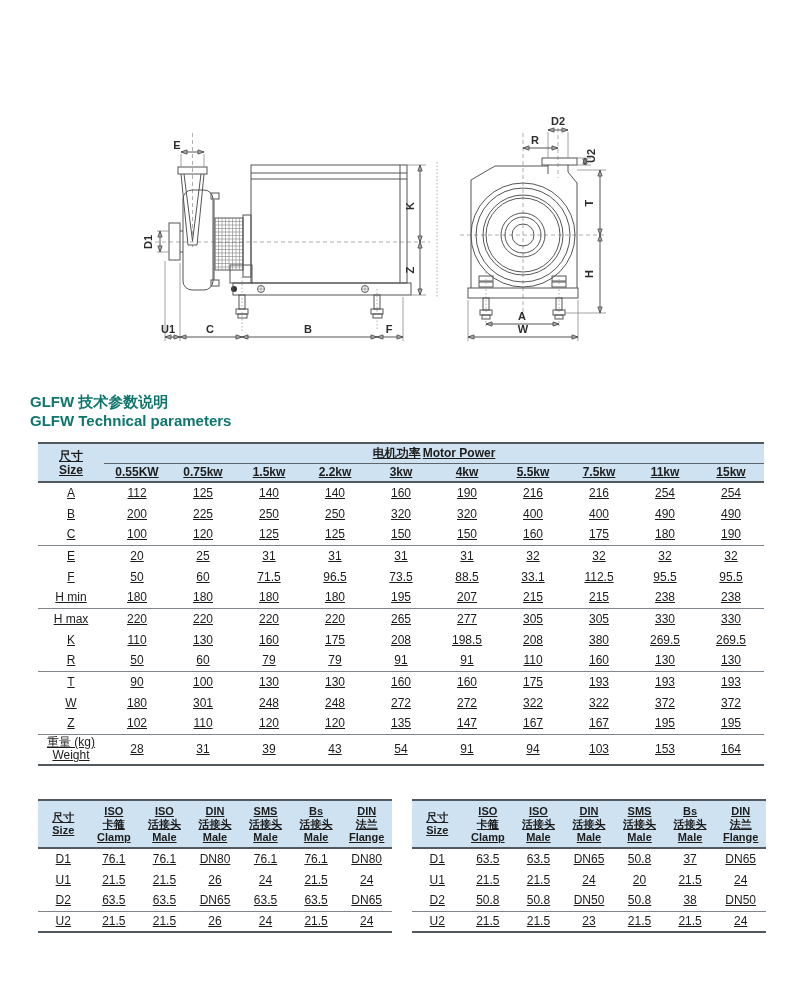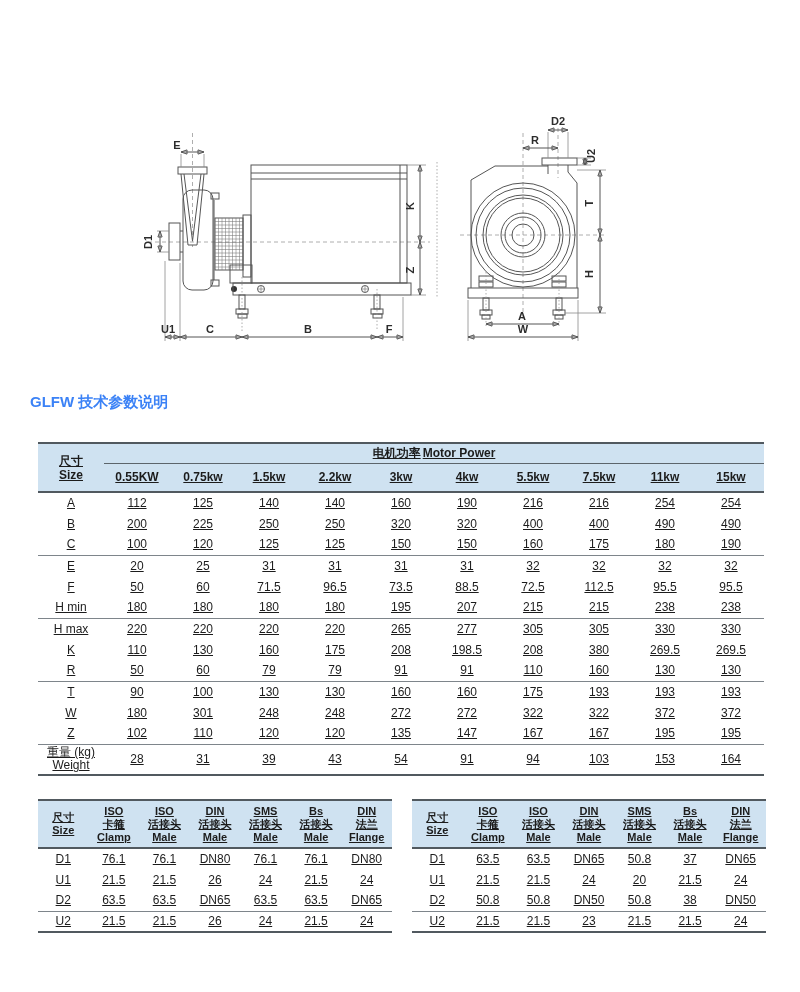--- a/index.html
+++ b/index.html
@@ -13,32 +13,32 @@
   .svg-front{left:455px;top:108px;}
   svg line,svg path,svg rect,svg circle,svg polyline{stroke:#555;fill:none;stroke-width:1;}
   svg .dash{stroke-dasharray:4 3;stroke:#999;stroke-width:.8;}
   svg .dot{stroke-dasharray:1.5 2;stroke:#999;stroke-width:.8;}
   svg .thin{stroke:#8a8a8a;stroke-width:.8;}
   svg .grid line{stroke:#777;stroke-width:.55;}
   svg text{fill:#2c2c2c;stroke:none;font-size:11px;font-weight:bold;text-anchor:middle;font-family:"Liberation Sans",sans-serif;}
   svg .fill{fill:#333;stroke:none;}
 
   
-  .title-block{position:absolute;left:30px;top:392px;line-height:19px;color:#3b82f6;}
+  .title-block{position:absolute;left:30px;top:392px;line-height:19px;color:#0f766e;}
   .title-block div{font-size:15px;font-weight:bold;}
 
   
   table{border-collapse:collapse;table-layout:fixed;text-decoration:underline;}
   .main-table{position:absolute;left:38px;top:442px;width:726px;font-size:12px;
     border-top:2px solid #51595f;border-bottom:2px solid #51595f;}
   .main-table col.c-size{width:66px;}
   .main-table thead{border-bottom:2px solid #51595f;}
   .main-table thead th{background:#cfe2f1;font-weight:bold;text-align:center;}
   .main-table tr.r1 th{height:20px;}
-  .main-table tr.r2 th{height:29px;font-size:12px;}
+  .main-table tr.r2 th{height:19px;font-size:12px;}
   .main-table .size-th{line-height:14px;font-size:12px;}
   .main-table .mp-th{border-bottom:1px solid #5c656b;}
   .main-table .mp-th .mp-en{margin-left:2px;}
   .main-table tbody th,.main-table tbody td{text-align:center;font-weight:normal;height:21px;}
   .main-table tbody tr.group-end{border-bottom:1px solid #7e858b;}
   .main-table tbody tr.weight-row th{line-height:13px;}
   .main-table tbody tr.weight-row td,.main-table tbody tr.weight-row th{height:31px;}
 
   
   .port-table{position:absolute;top:799px;width:354px;font-size:12px;
@@ -249,20 +249,21 @@
       <text x="140" y="48" transform="rotate(-90 140 48)">U2</text>
       <text x="138" y="95" transform="rotate(-90 138 95)">T</text>
       <text x="138" y="166" transform="rotate(-90 138 166)">H</text>
       <text x="67" y="212">A</text>
       <text x="68" y="225">W</text>
     </g>
   </svg>
 
   <div class="title-block">
     <div>GLFW 技术参数说明</div>
+    <div>GLFW Technical parameters</div>
   </div>
 
   <table class="main-table">
     <colgroup>
       <col class="c-size">
         <col>
         <col>
         <col>
         <col>
         <col>
@@ -349,21 +350,21 @@
           <td>32</td>
         </tr>
         <tr>
           <th>F</th>
           <td>50</td>
           <td>60</td>
           <td>71.5</td>
           <td>96.5</td>
           <td>73.5</td>
           <td>88.5</td>
-          <td>72.5</td>
+          <td>33.1</td>
           <td>112.5</td>
           <td>95.5</td>
           <td>95.5</td>
         </tr>
         <tr class="group-end">
           <th>H min</th>
           <td>180</td>
           <td>180</td>
           <td>180</td>
           <td>180</td>

